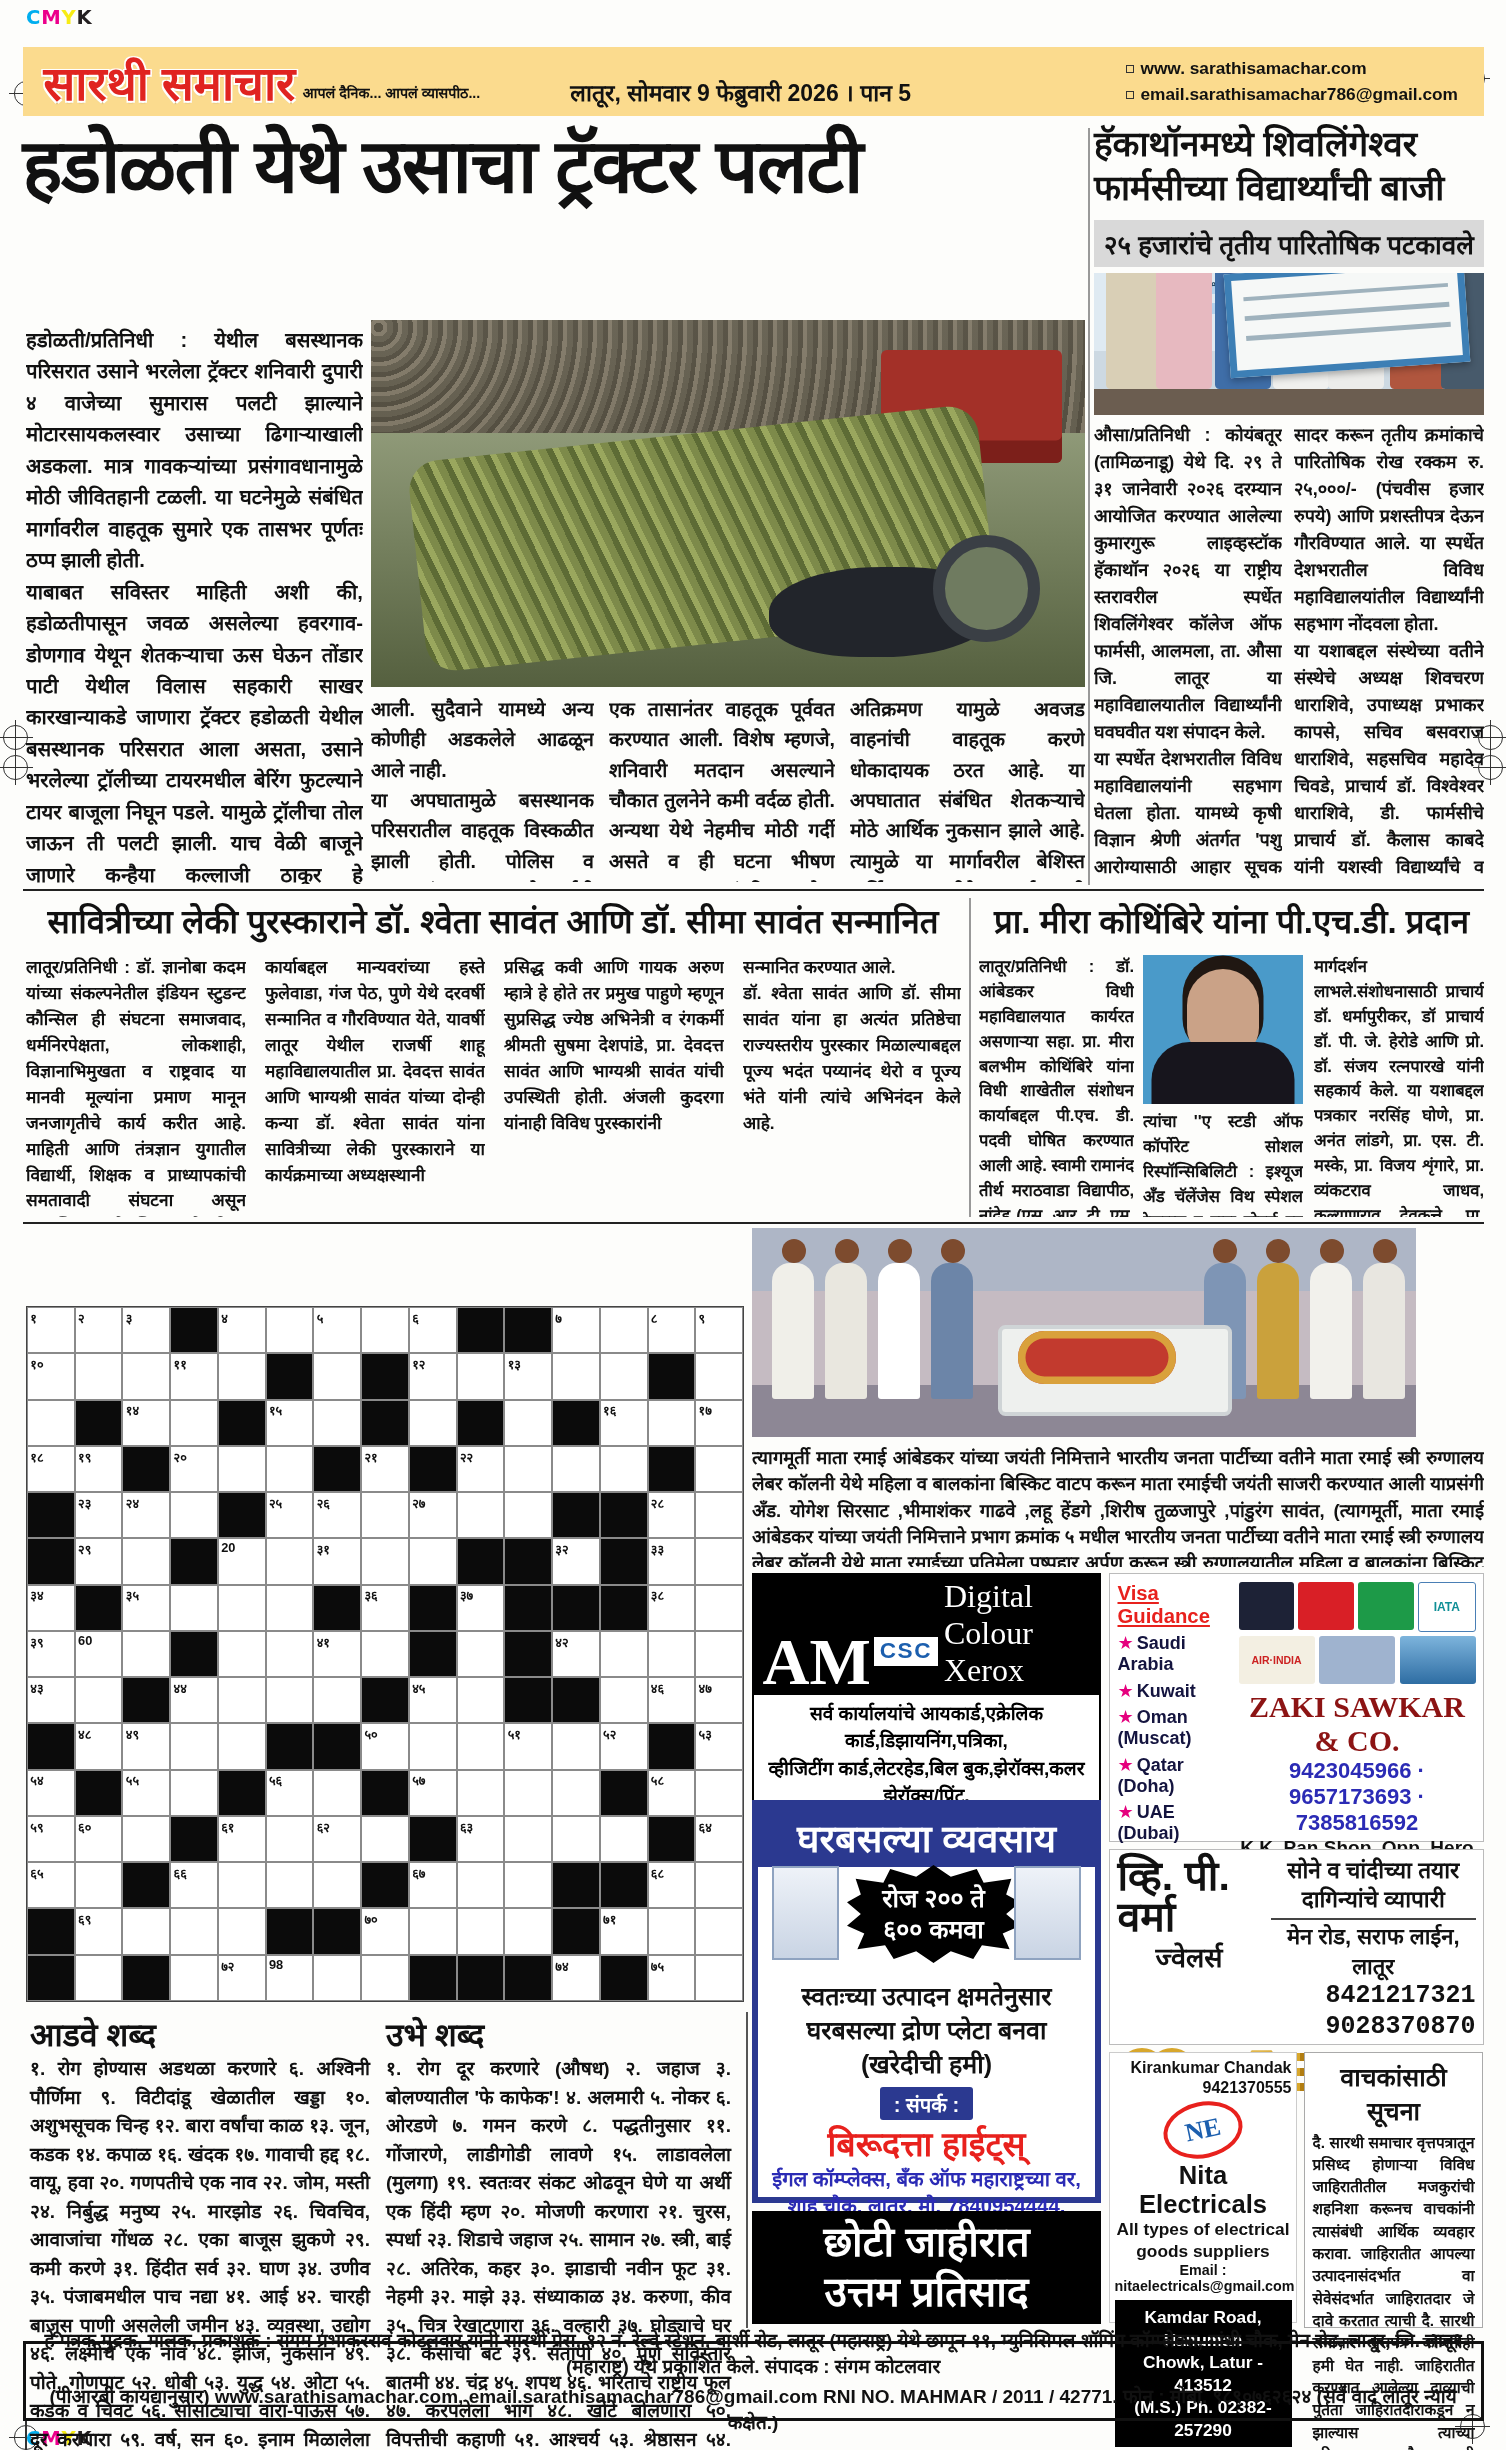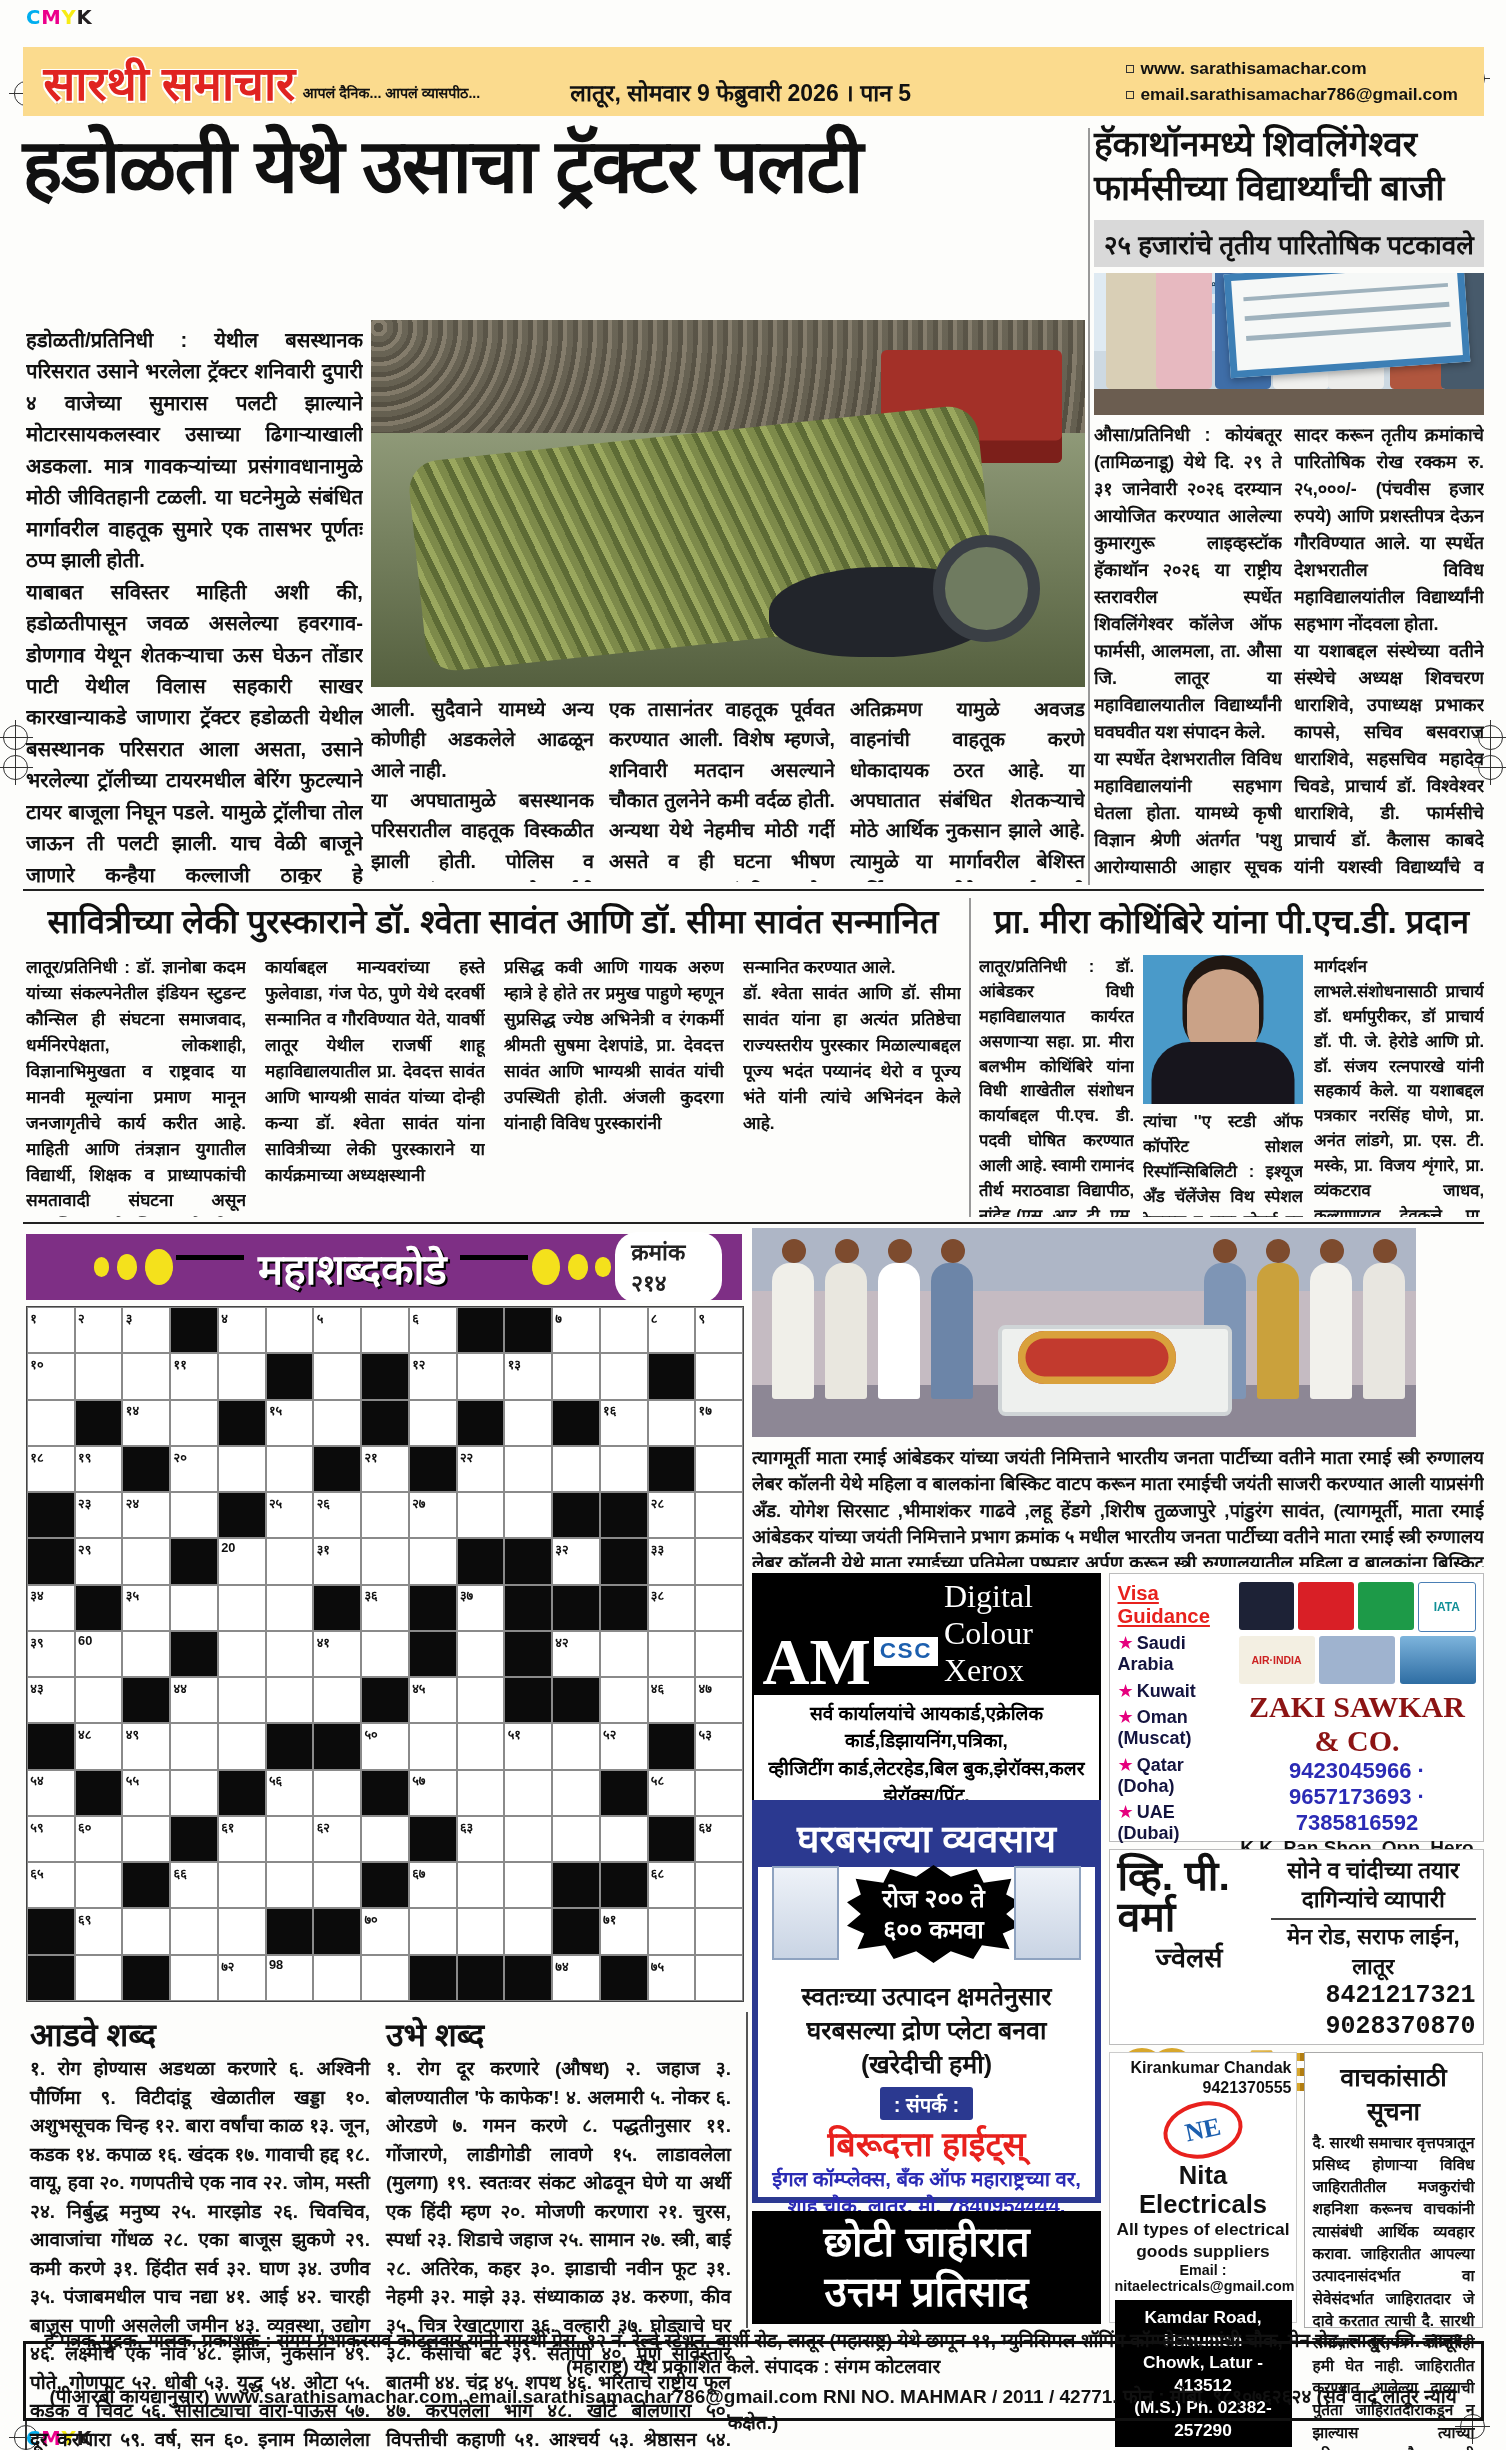--- a/index.html
+++ b/index.html
@@ -221,32 +221,20 @@
   <div class="abs small-body just" style="left:979px;top:955px;width:155px;height:262px;overflow:hidden;font-size:16.6px;">लातूर/प्रतिनिधी : डॉ. आंबेडकर विधी महाविद्यालयात कार्यरत असणाऱ्या सहा. प्रा. मीरा बलभीम कोथिंबिरे यांना विधी शाखेतील संशोधन कार्याबद्दल पी.एच. डी. पदवी घोषित करण्यात आली आहे. स्वामी रामानंद तीर्थ मराठवाडा विद्यापीठ, नांदेड (एस. आर. टी. एम. यू. एन.) अंतर्गत असणाऱ्या श्री शिवाजी विधी महाविद्यालय, परभणी येथील संशोधन केंद्रातून त्यांना ही पदवी मिळालेली आहे.</div>
   <div class="abs ph portrait" style="left:1143px;top:955px;width:160px;height:149px;">
     <div class="head"></div>
     <div class="body"></div>
   </div>
   <div class="abs small-body just" style="left:1143px;top:1110px;width:160px;height:107px;overflow:hidden;font-size:16.6px;">त्यांचा ''ए स्टडी ऑफ कॉर्पोरेट सोशल रिस्पॉन्सिबिलिटी : इश्यूज अँड चॅलेंजेस विथ स्पेशल रेफरन्स टू टाटा मोटर्स इन इंडिया'' हा संशोधनाचा विषय होता. या संशोधनासाठी त्यांना डॉ. राजेश देशमुख यांचे</div>
   <div class="abs small-body just" style="left:1314px;top:955px;width:170px;height:262px;overflow:hidden;font-size:16.6px;">मार्गदर्शन लाभले.संशोधनासाठी प्राचार्य डॉ. धर्मापुरीकर, डॉ प्राचार्य डॉ. पी. जे. हेरोडे आणि प्रो. डॉ. संजय रत्नपारखे यांनी सहकार्य केले. या यशाबद्दल पत्रकार नरसिंह घोणे, प्रा. अनंत लांडगे, प्रा. एस. टी. मस्के, प्रा. विजय शृंगारे, प्रा. व्यंकटराव जाधव, कल्याणराव देवकत्ते, प्रा. उमाकांत जाधव, अंबादास पोटभरे व त्यांचे कुटुंबीय, मित्रपरिवार आणि महाविद्यालयीन सहकारी यांनी त्यांचे अभिनंदन केले आहे.</div>
 
   <div class="abs hr" style="left:22.6px;top:1222px;width:1461px;"></div>
 
-  <div class="abs cw-banner">
-    <div class="dot" style="width:19.6px;height:19.6px;margin-left:68px;"></div>
-    <div class="dot" style="width:25.6px;height:25.6px;"></div>
-    <div class="dot" style="width:36px;height:36px;"></div>
-    <div class="cw-bar"></div>
-    <div class="cw-title">महाशब्दकोडे</div>
-    <div class="cw-bar"></div>
-    <div class="dot" style="width:36px;height:36px;"></div>
-    <div class="dot" style="width:25.6px;height:25.6px;"></div>
-    <div class="dot" style="width:19.6px;height:19.6px;"></div>
-    <div class="cw-pill">क्रमांक २१४</div>
-  </div>
 
   <div class="abs" id="cw-grid">
       <div class="cw-cell">
         <span class="cw-num">१</span>
       </div>
       <div class="cw-cell">
         <span class="cw-num">२</span>
       </div>
       <div class="cw-cell">
         <span class="cw-num">३</span>

